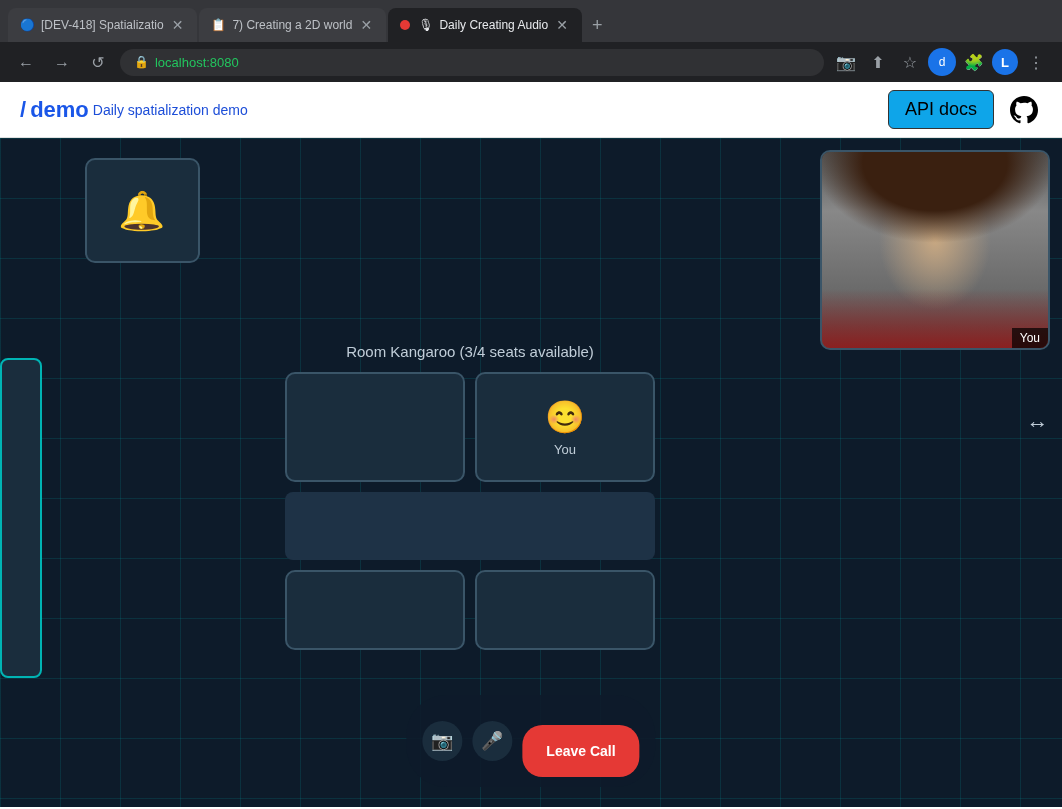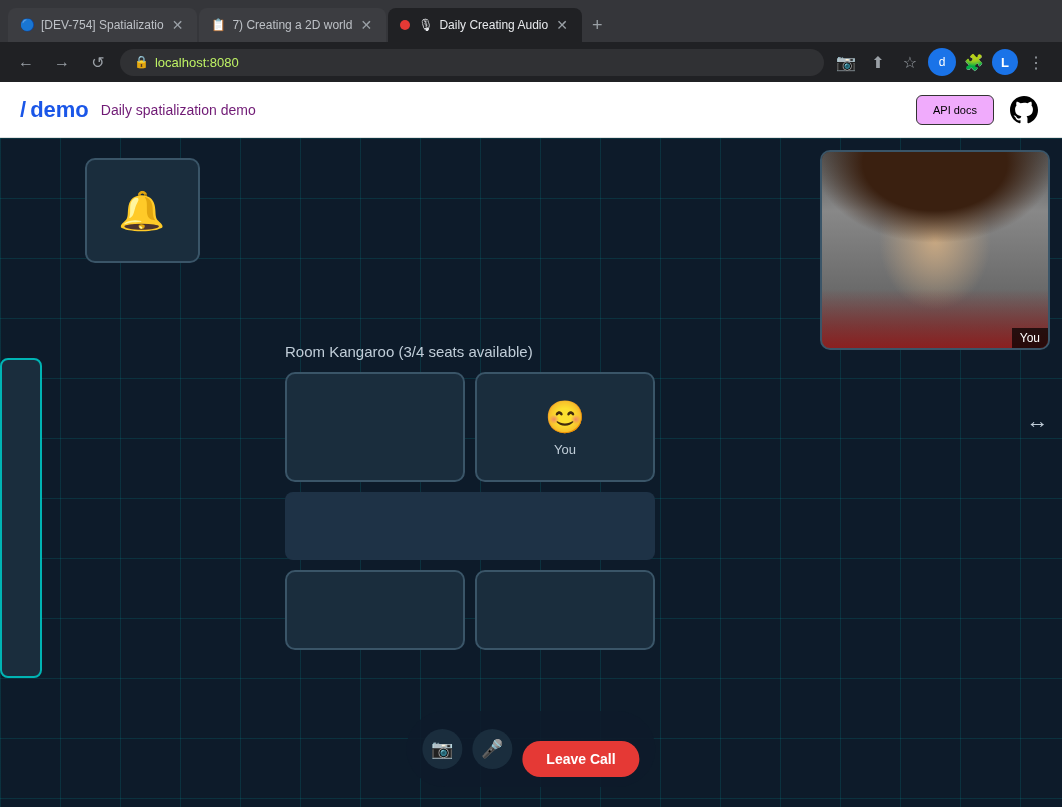--- a/index.html
+++ b/index.html
@@ -97,21 +97,21 @@
       align-items: center;
       gap: 6px;
     }
 
     .address-lock {
       color: #9aa0a6;
       font-size: 12px;
     }
 
     .address-text {
-      color: #bef264;
+      color: #22c55e;
       font-size: 13px;
     }
 
     .toolbar-icons {
       display: flex;
       align-items: center;
       gap: 4px;
     }
 
     .toolbar-icon {
@@ -154,33 +154,33 @@
     .app-logo {
       display: flex;
       align-items: center;
       gap: 4px;
       font-size: 22px;
       font-weight: bold;
       color: #1a56e8;
     }
 
     .app-title {
-      margin-left: 12px;
+      margin-left: 4px;
       font-size: 14px;
-      color: #701a75;
+      color: #1d4ed8;
     }
 
     .header-spacer { flex: 1; }
 
     .api-docs-btn {
       padding: 8px 16px;
       border: 1px solid #333;
       border-radius: 6px;
-      background: #f0abfc;
-      font-size: 11px;
+      background: #0ea5e9;
+      font-size: 18px;
       cursor: pointer;
       margin-right: 12px;
     }
 
     .github-btn {
       width: 36px;
       height: 36px;
       display: flex;
       align-items: center;
       justify-content: center;
@@ -238,21 +238,21 @@
     .kangaroo-room {
       position: absolute;
       top: 205px;
       left: 285px;
       width: 370px;
     }
 
     .kangaroo-title {
       color: #c0cdd8;
       font-size: 15px;
-      text-align: left;
+      text-align: center;
       margin-bottom: 12px;
     }
 
     .kangaroo-seats {
       display: grid;
       grid-template-columns: 1fr 1fr;
       gap: 10px;
       margin-bottom: 10px;
     }
 
@@ -380,21 +380,21 @@
       border: none;
       display: flex;
       align-items: center;
       justify-content: center;
       cursor: pointer;
       font-size: 18px;
       color: white;
     }
 
     .leave-btn {
-      padding: 10px 24px;
+      padding: 18px 24px;
       background: #e53935;
       color: white;
       border: none;
       border-radius: 20px;
       font-size: 14px;
       font-weight: bold;
       cursor: pointer;
       margin-top: 20px;
     }
 
@@ -409,21 +409,21 @@
   </style>
 </head>
 <body>
 
 <div class="browser-chrome">
 
   <div class="tab-bar">
 
     <div class="tab">
       <span style="font-size:12px;">🔵</span>
-      <span class="tab-label">[DEV-754] Spatializatio</span>
+      <span class="tab-label">[DEV-418] Spatializatio</span>
       <span class="tab-close">✕</span>
     </div>
 
     <div class="tab">
       <span style="font-size:12px;">📋</span>
       <span class="tab-label">7) Creating a 2D world</span>
       <span class="tab-close">✕</span>
     </div>
 
     <div class="tab active">

